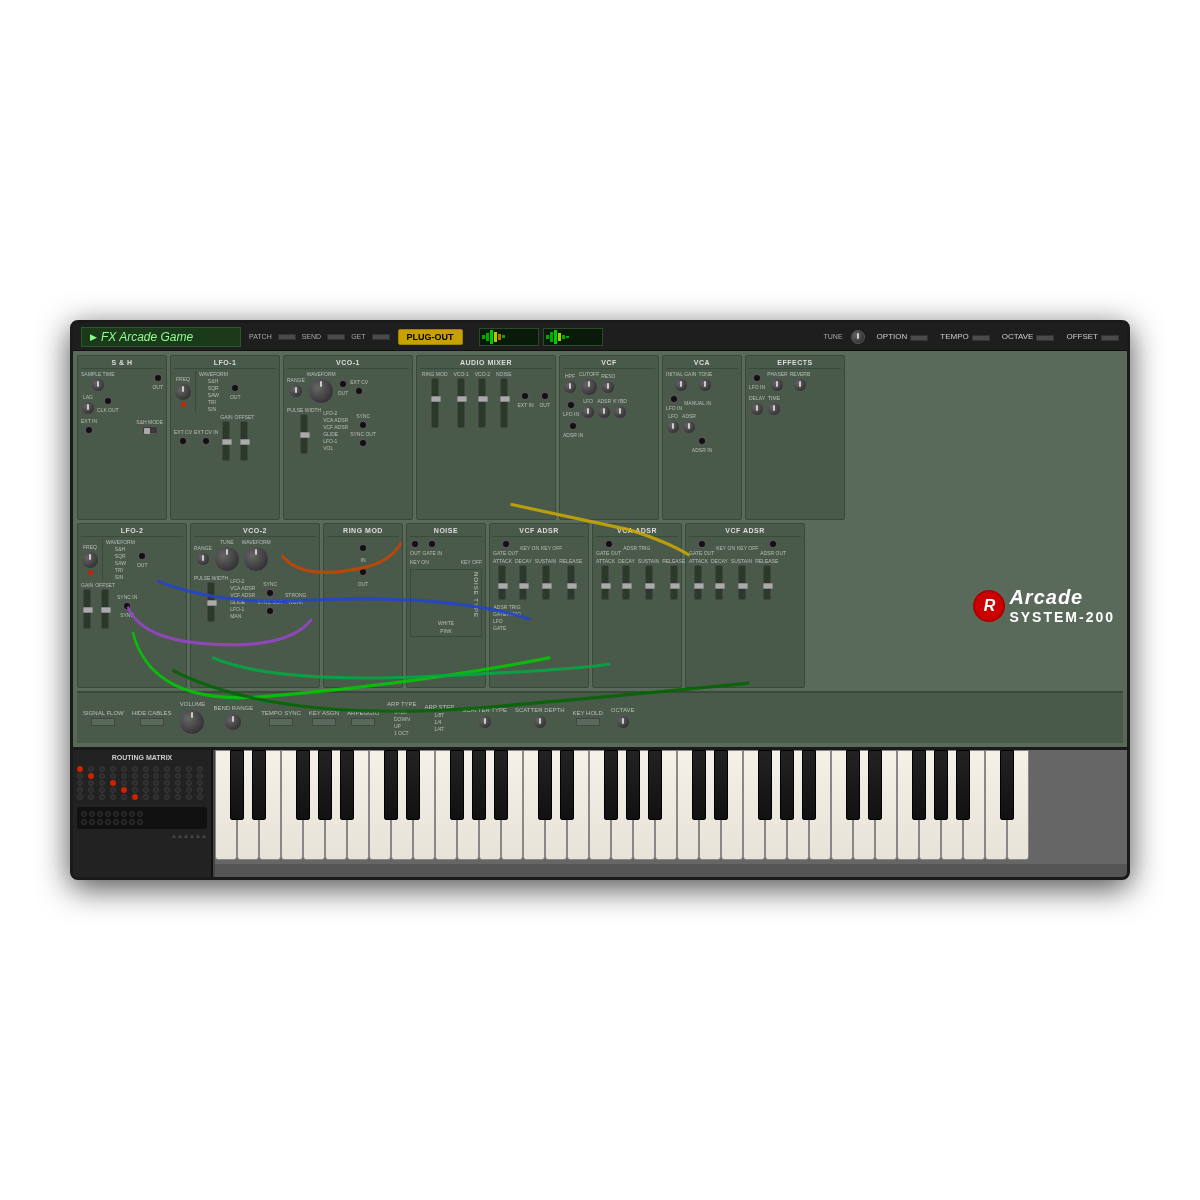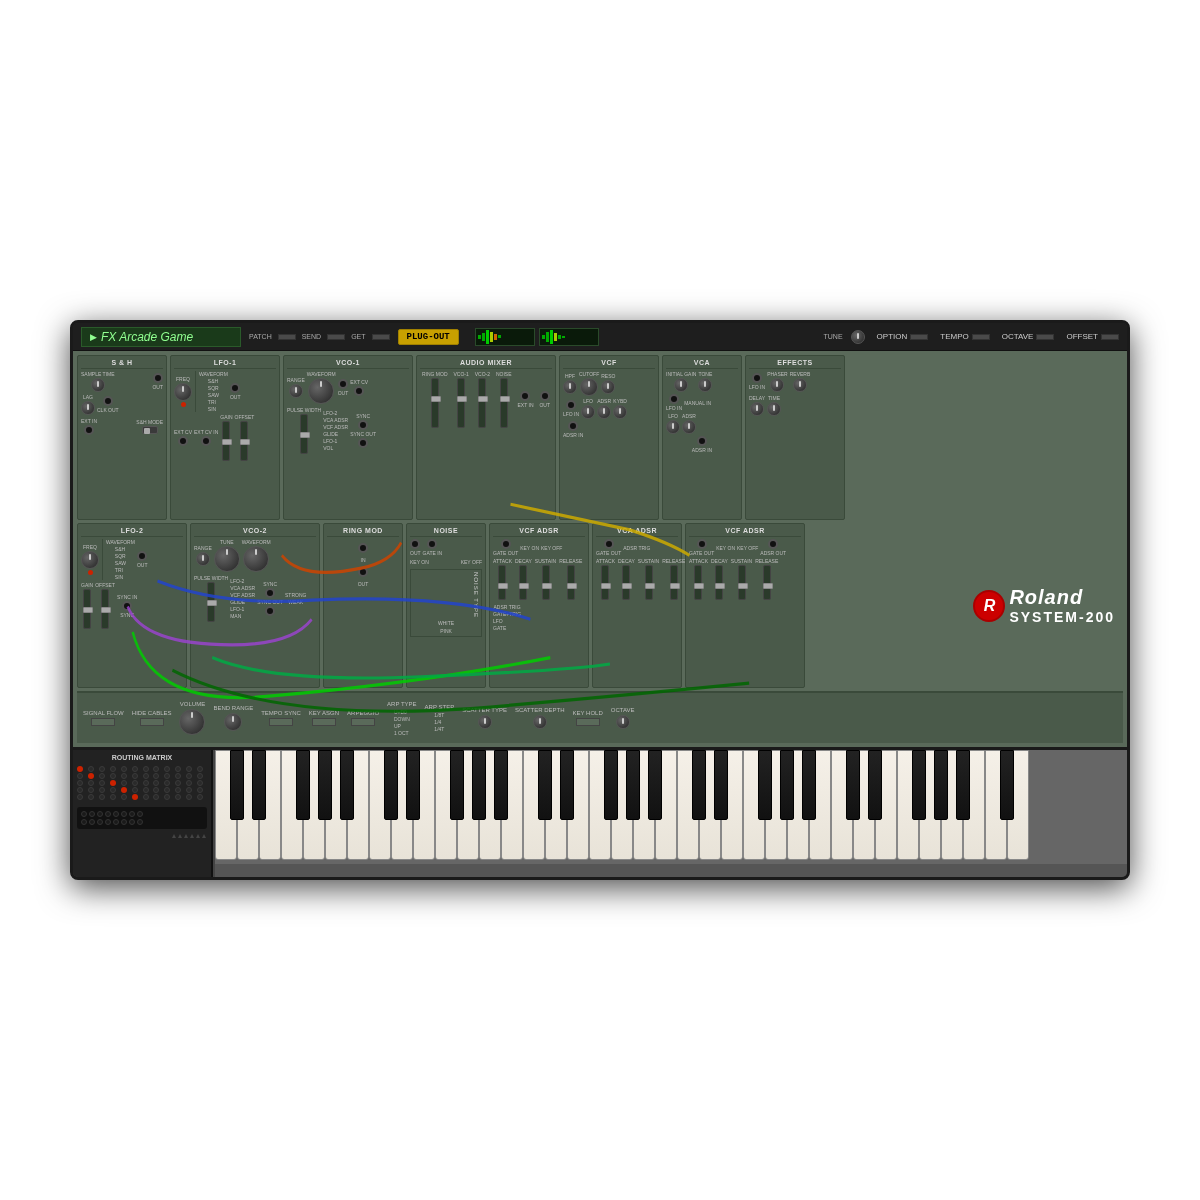--- a/index.html
+++ b/index.html
@@ -58,21 +58,20 @@
 
     .plug-out-btn {
       background: #c8a000;
       color: #000;
       font-size: 9px;
       padding: 2px 8px;
       border: 1px solid #a08000;
       font-weight: bold;
       cursor: pointer;
       border-radius: 2px;
-      font-family: Liberation Mono, monospace;
     }
 
     .level-meters {
       display: flex;
       gap: 4px;
       margin-left: 8px;
     }
 
     .level-meter {
       width: 60px;
@@ -102,21 +101,21 @@
     .options-section {
       display: flex;
       gap: 12px;
       align-items: center;
     }
 
     .option-item {
       color: #ccc;
       font-size: 8px;
       display: flex;
-      align-items: center;
+      align-items: flex-end;
       gap: 3px;
     }
 
     .small-led {
       width: 18px;
       height: 6px;
       background: #4a4a4a;
       border: 1px solid #333;
     }
 
@@ -1089,21 +1088,21 @@
         </div>
       </div>
 
       <div class="roland-logo">
         <div style="display: flex; align-items: center; gap: 4px;">
 
           <div style="width: 32px; height: 32px; border-radius: 50%; background: #cc0000; border: 2px solid #aa0000; display: flex; align-items: center; justify-content: center;">
             <span style="color: white; font-weight: bold; font-size: 16px; font-style: italic;">R</span>
           </div>
           <div>
-            <div class="roland-text">Roland</div>
+            <div class="roland-text">Arcade</div>
             <div class="system-100-text">SYSTEM-200</div>
           </div>
         </div>
       </div>
 
     </div>
 
     <div class="bottom-bar">
       <div class="bottom-ctrl">
         <div class="bottom-label">SIGNAL FLOW</div>

